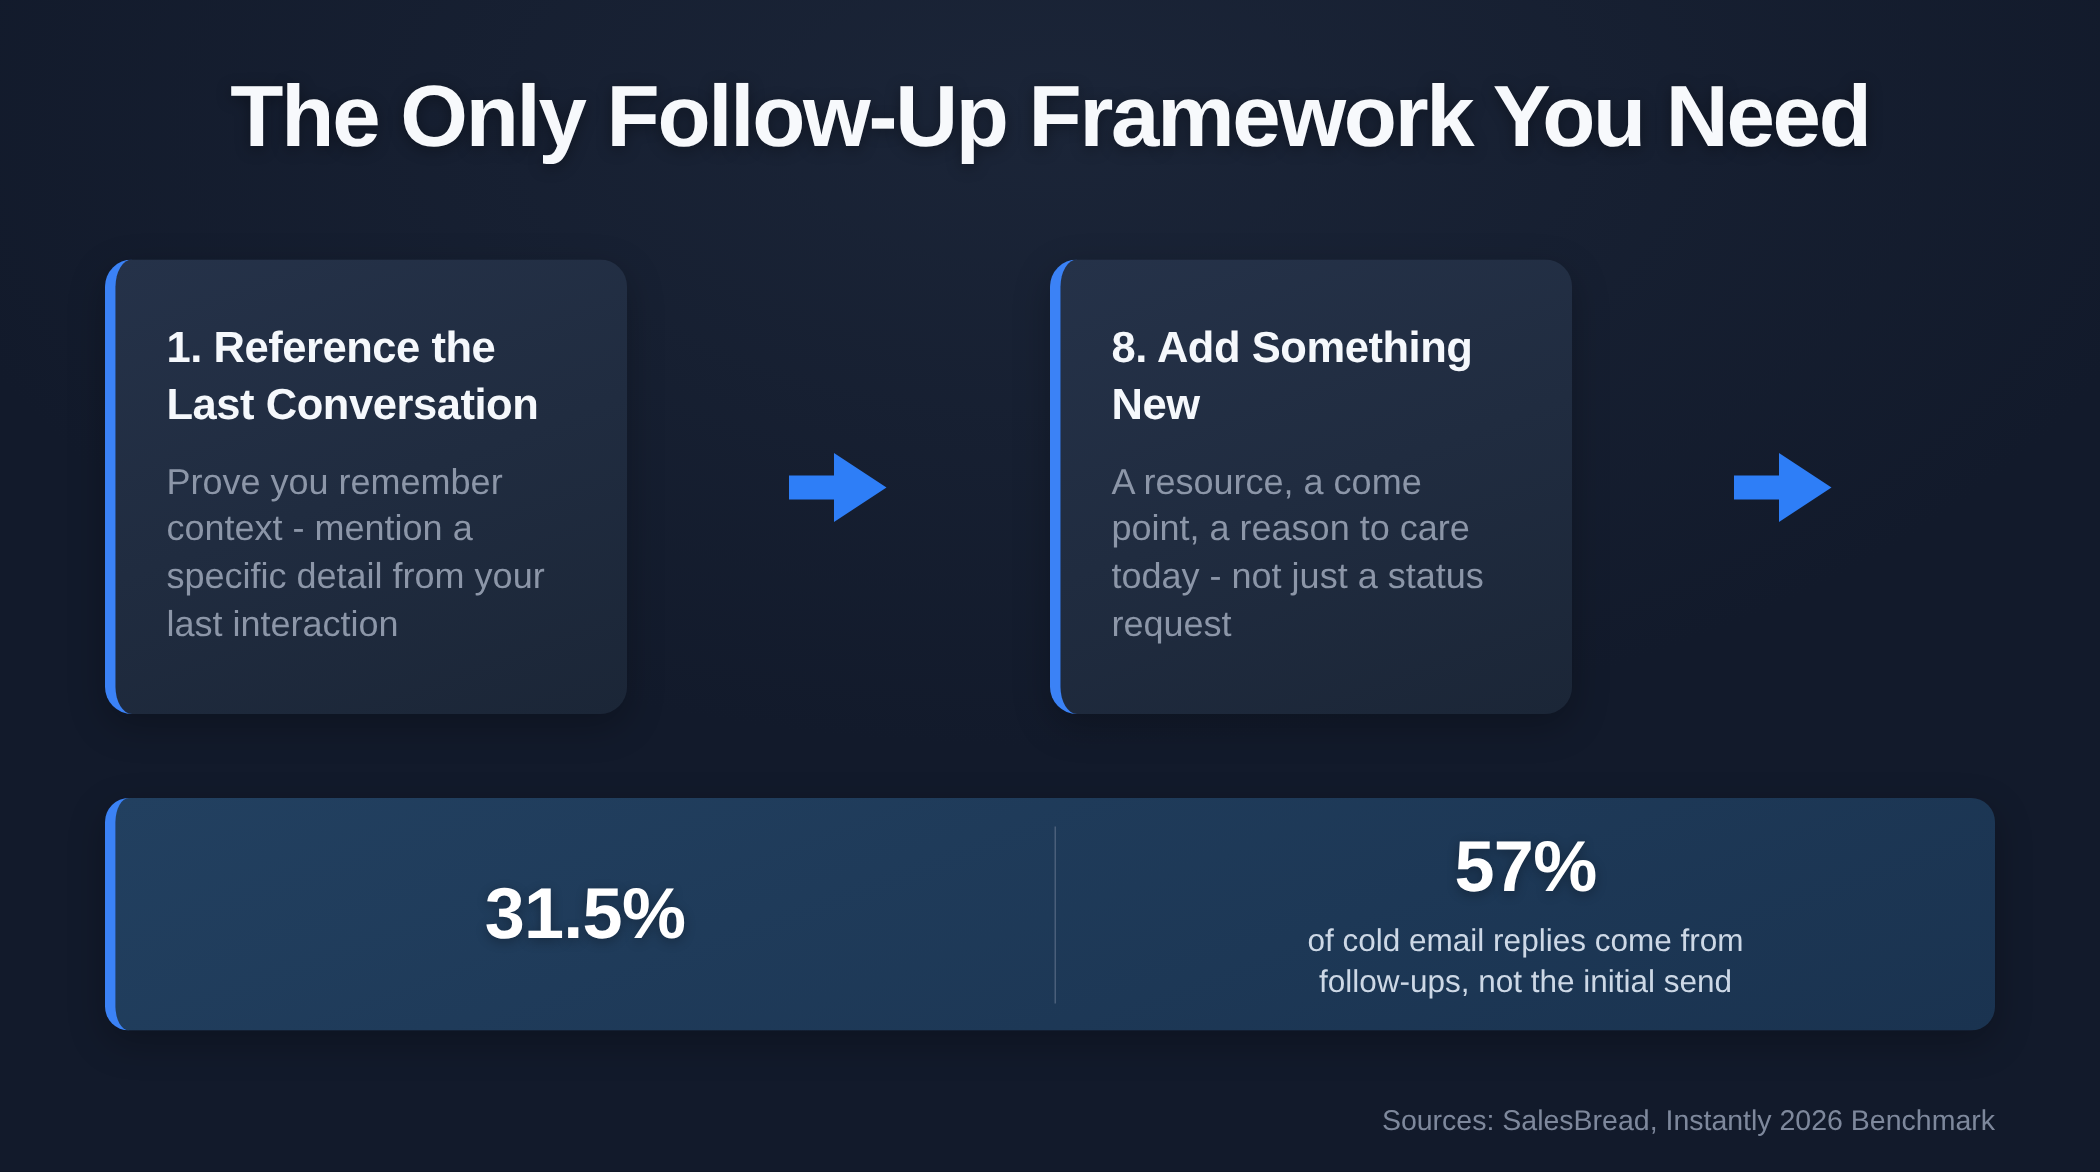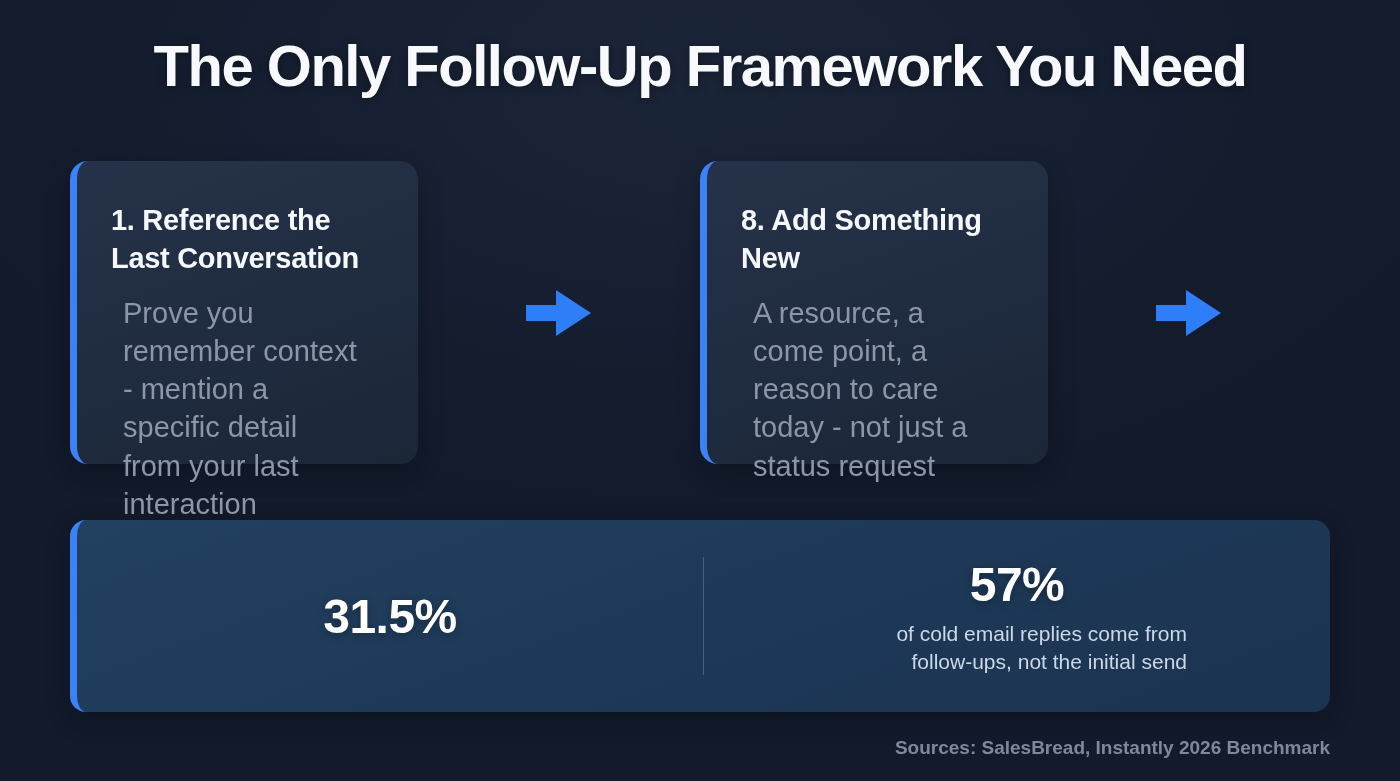--- a/index.html
+++ b/index.html
@@ -12,21 +12,21 @@
     position: relative;
     width: 1400px;
     height: 781px;
     overflow: hidden;
     background:
       radial-gradient(ellipse 1100px 600px at 50% 10%, #1b2538 0%, rgba(27,37,56,0) 70%),
       #121a2b;
   }
   .title {
     margin: 0;
-    padding-top: 32px;
+    padding-top: 44px;
     text-align: center;
     color: #f7f9fc;
     font-size: 58px;
     font-weight: bold;
     letter-spacing: -1.5px;
     text-shadow: 0 2px 10px rgba(0,0,0,0.35);
   }
   .flow {
     display: flex;
     align-items: stretch;
@@ -44,71 +44,70 @@
   }
   .card h2 {
     margin: 0 0 16px 0;
     color: #f5f8fc;
     font-size: 29px;
     line-height: 1.32;
     font-weight: bold;
     letter-spacing: -0.3px;
   }
   .card p {
-    margin: 12px;
+    margin: 0;
     color: #8c96a8;
-    font-size: 29px;
+    font-size: 24px;
     line-height: 1.32;
   }
   .arrow {
     flex: 1;
     display: flex;
     align-items: center;
     justify-content: center;
   }
   .arrow svg { display: block; }
   .stats-bar {
     display: flex;
     align-items: center;
     margin: 56px 70px 0 70px;
-    height: 192px;
+    height: 155px;
     box-sizing: border-box;
     background: linear-gradient(160deg, #224060 0%, #1a3350 100%);
     border-left: 7px solid #3b82f6;
     border-radius: 16px;
     box-shadow: 0 8px 24px rgba(0,0,0,0.25);
   }
   .stat { flex: 1; text-align: center; }
   .stat-value {
     color: #ffffff;
     font-size: 48px;
     font-weight: bold;
     letter-spacing: -0.5px;
     text-shadow: 0 2px 8px rgba(0,0,0,0.3);
   }
   .stat-label {
     margin: 8px auto 0 auto;
     color: #cdd8e6;
     font-size: 21px;
     line-height: 1.3;
   }
-  .stat-label.narrow { max-width: 340px; text-align: right; }
+  .stat-label.narrow { max-width: 340px; }
   .divider {
     width: 1px;
     height: 118px;
     background: #4a5f7a;
     align-self: center;
   }
   .source {
     position: absolute;
     right: 70px;
     bottom: 22px;
     color: #7e889c;
     font-size: 19px;
-    font-weight: bold;
   }
 </style>
 </head>
 <body>
 
 <div class="slide">
 
   <h1 class="title">The Only Follow-Up Framework You Need</h1>
 
   <div class="flow">

